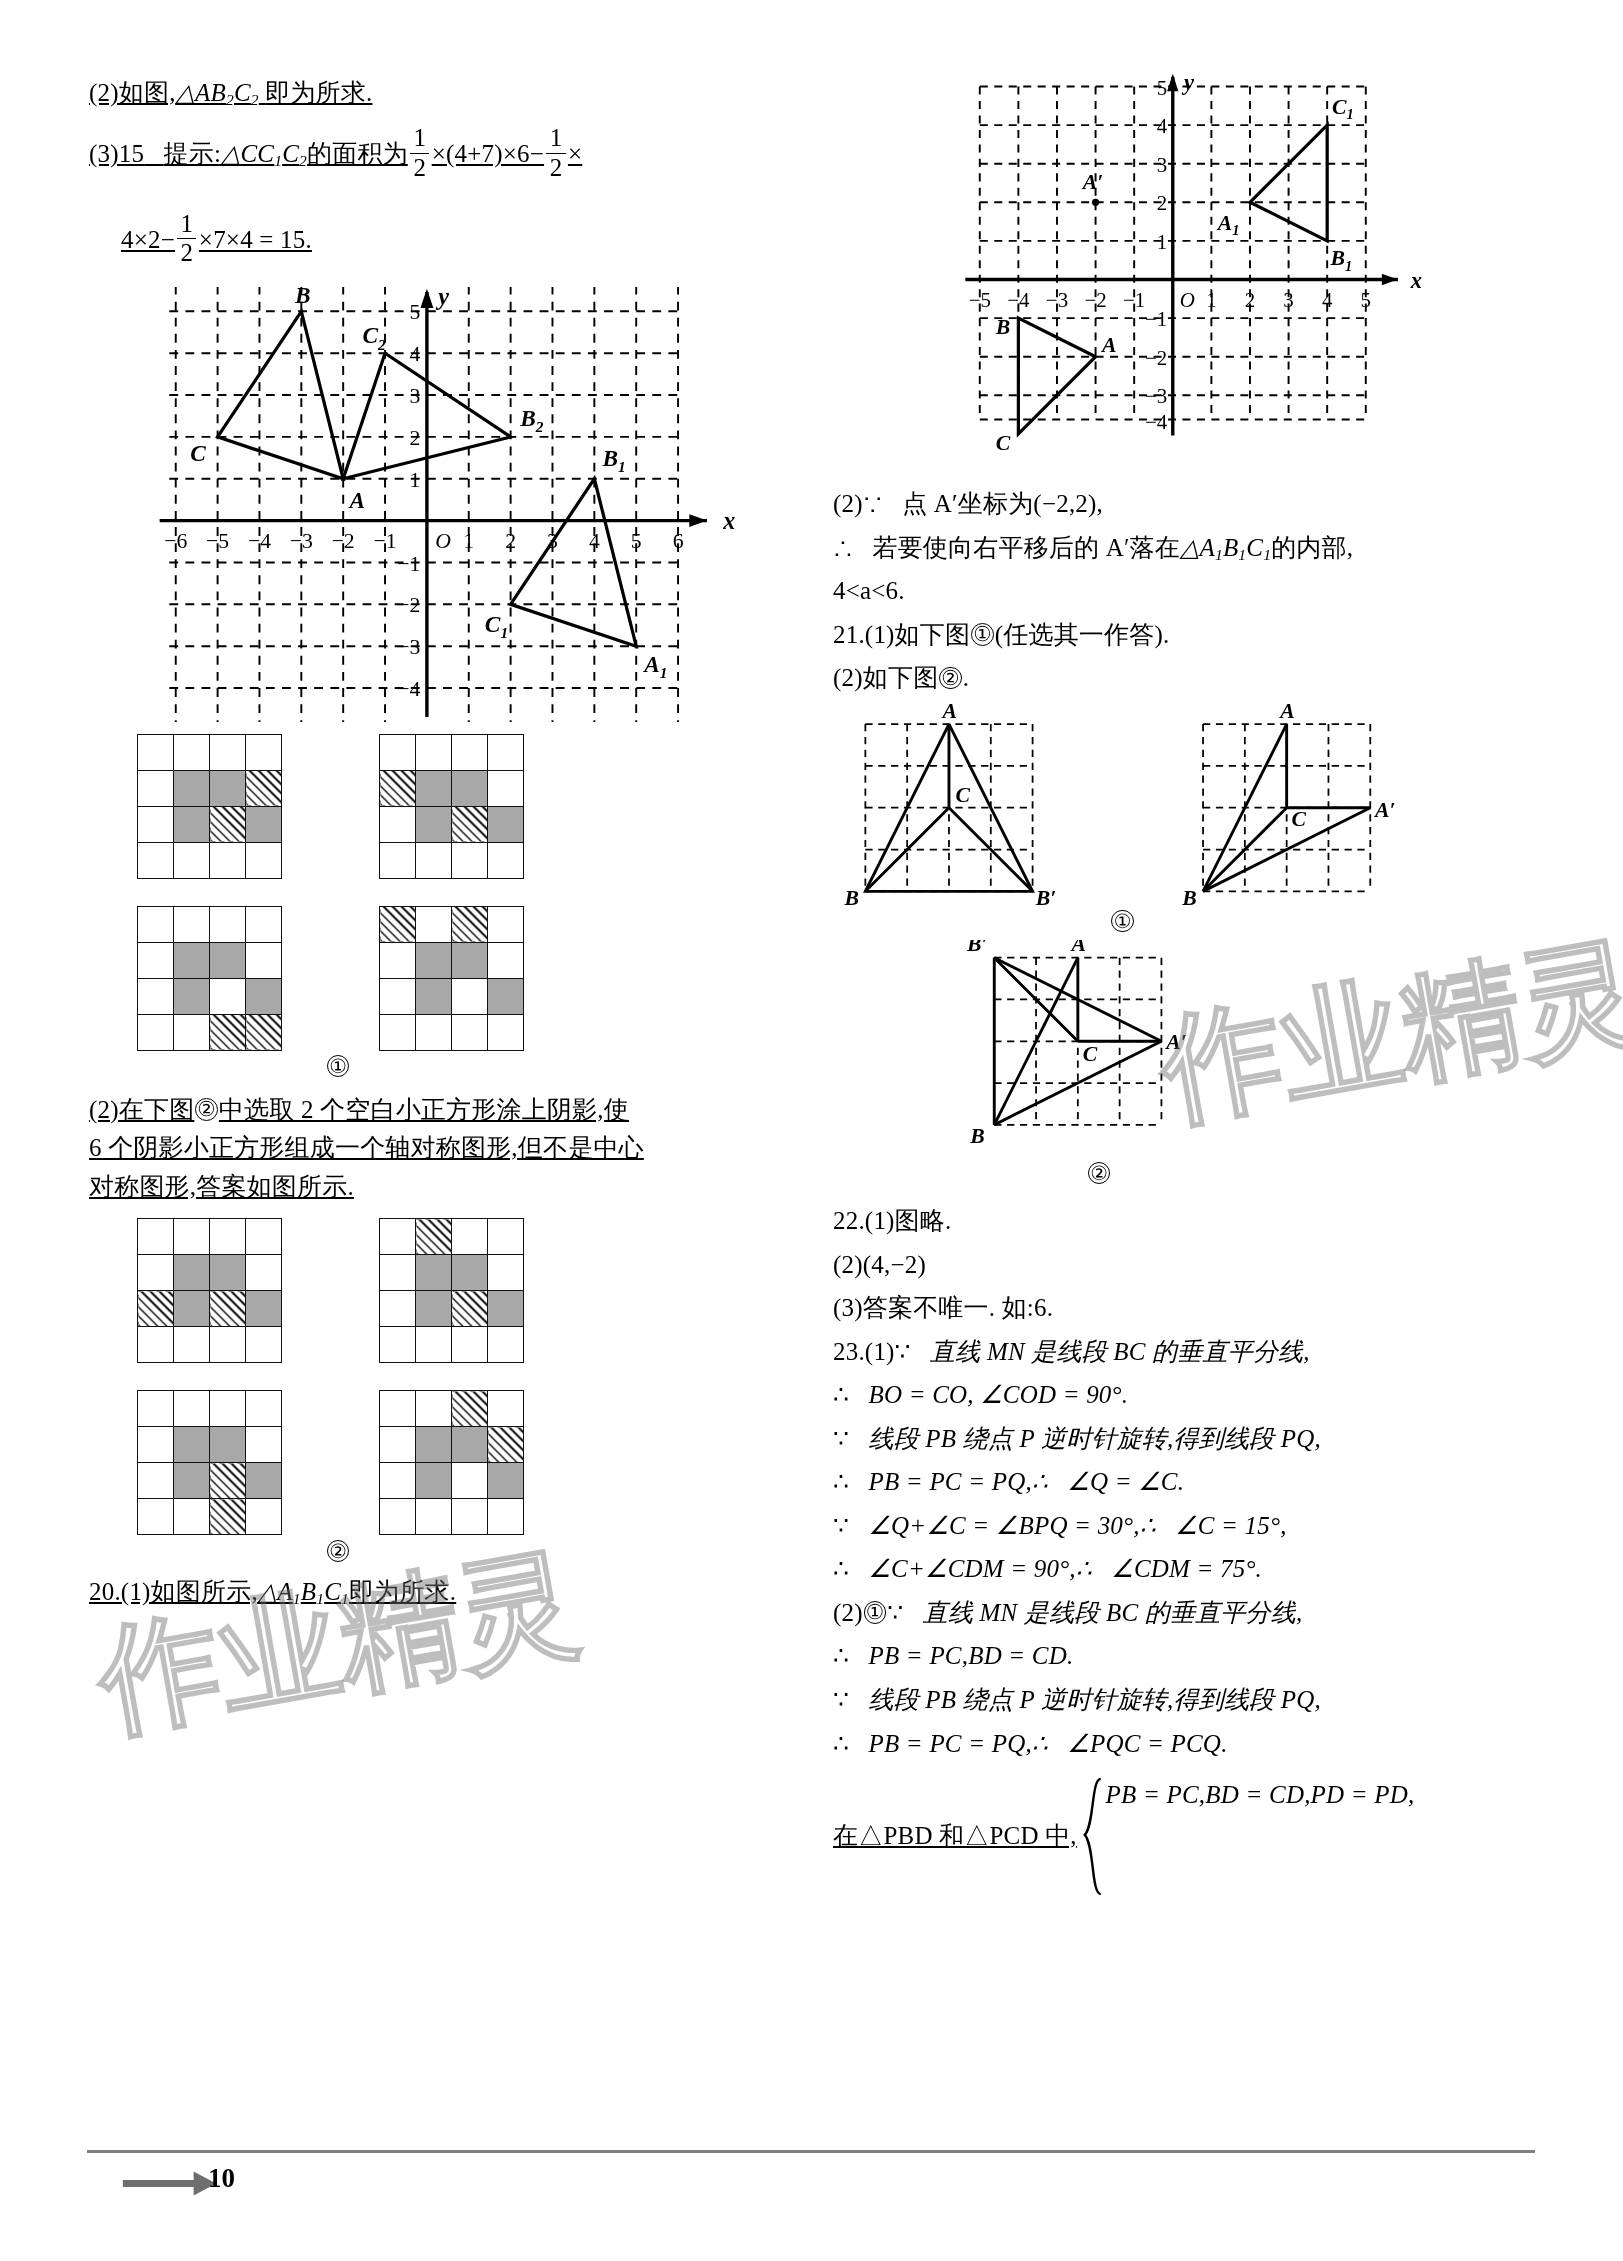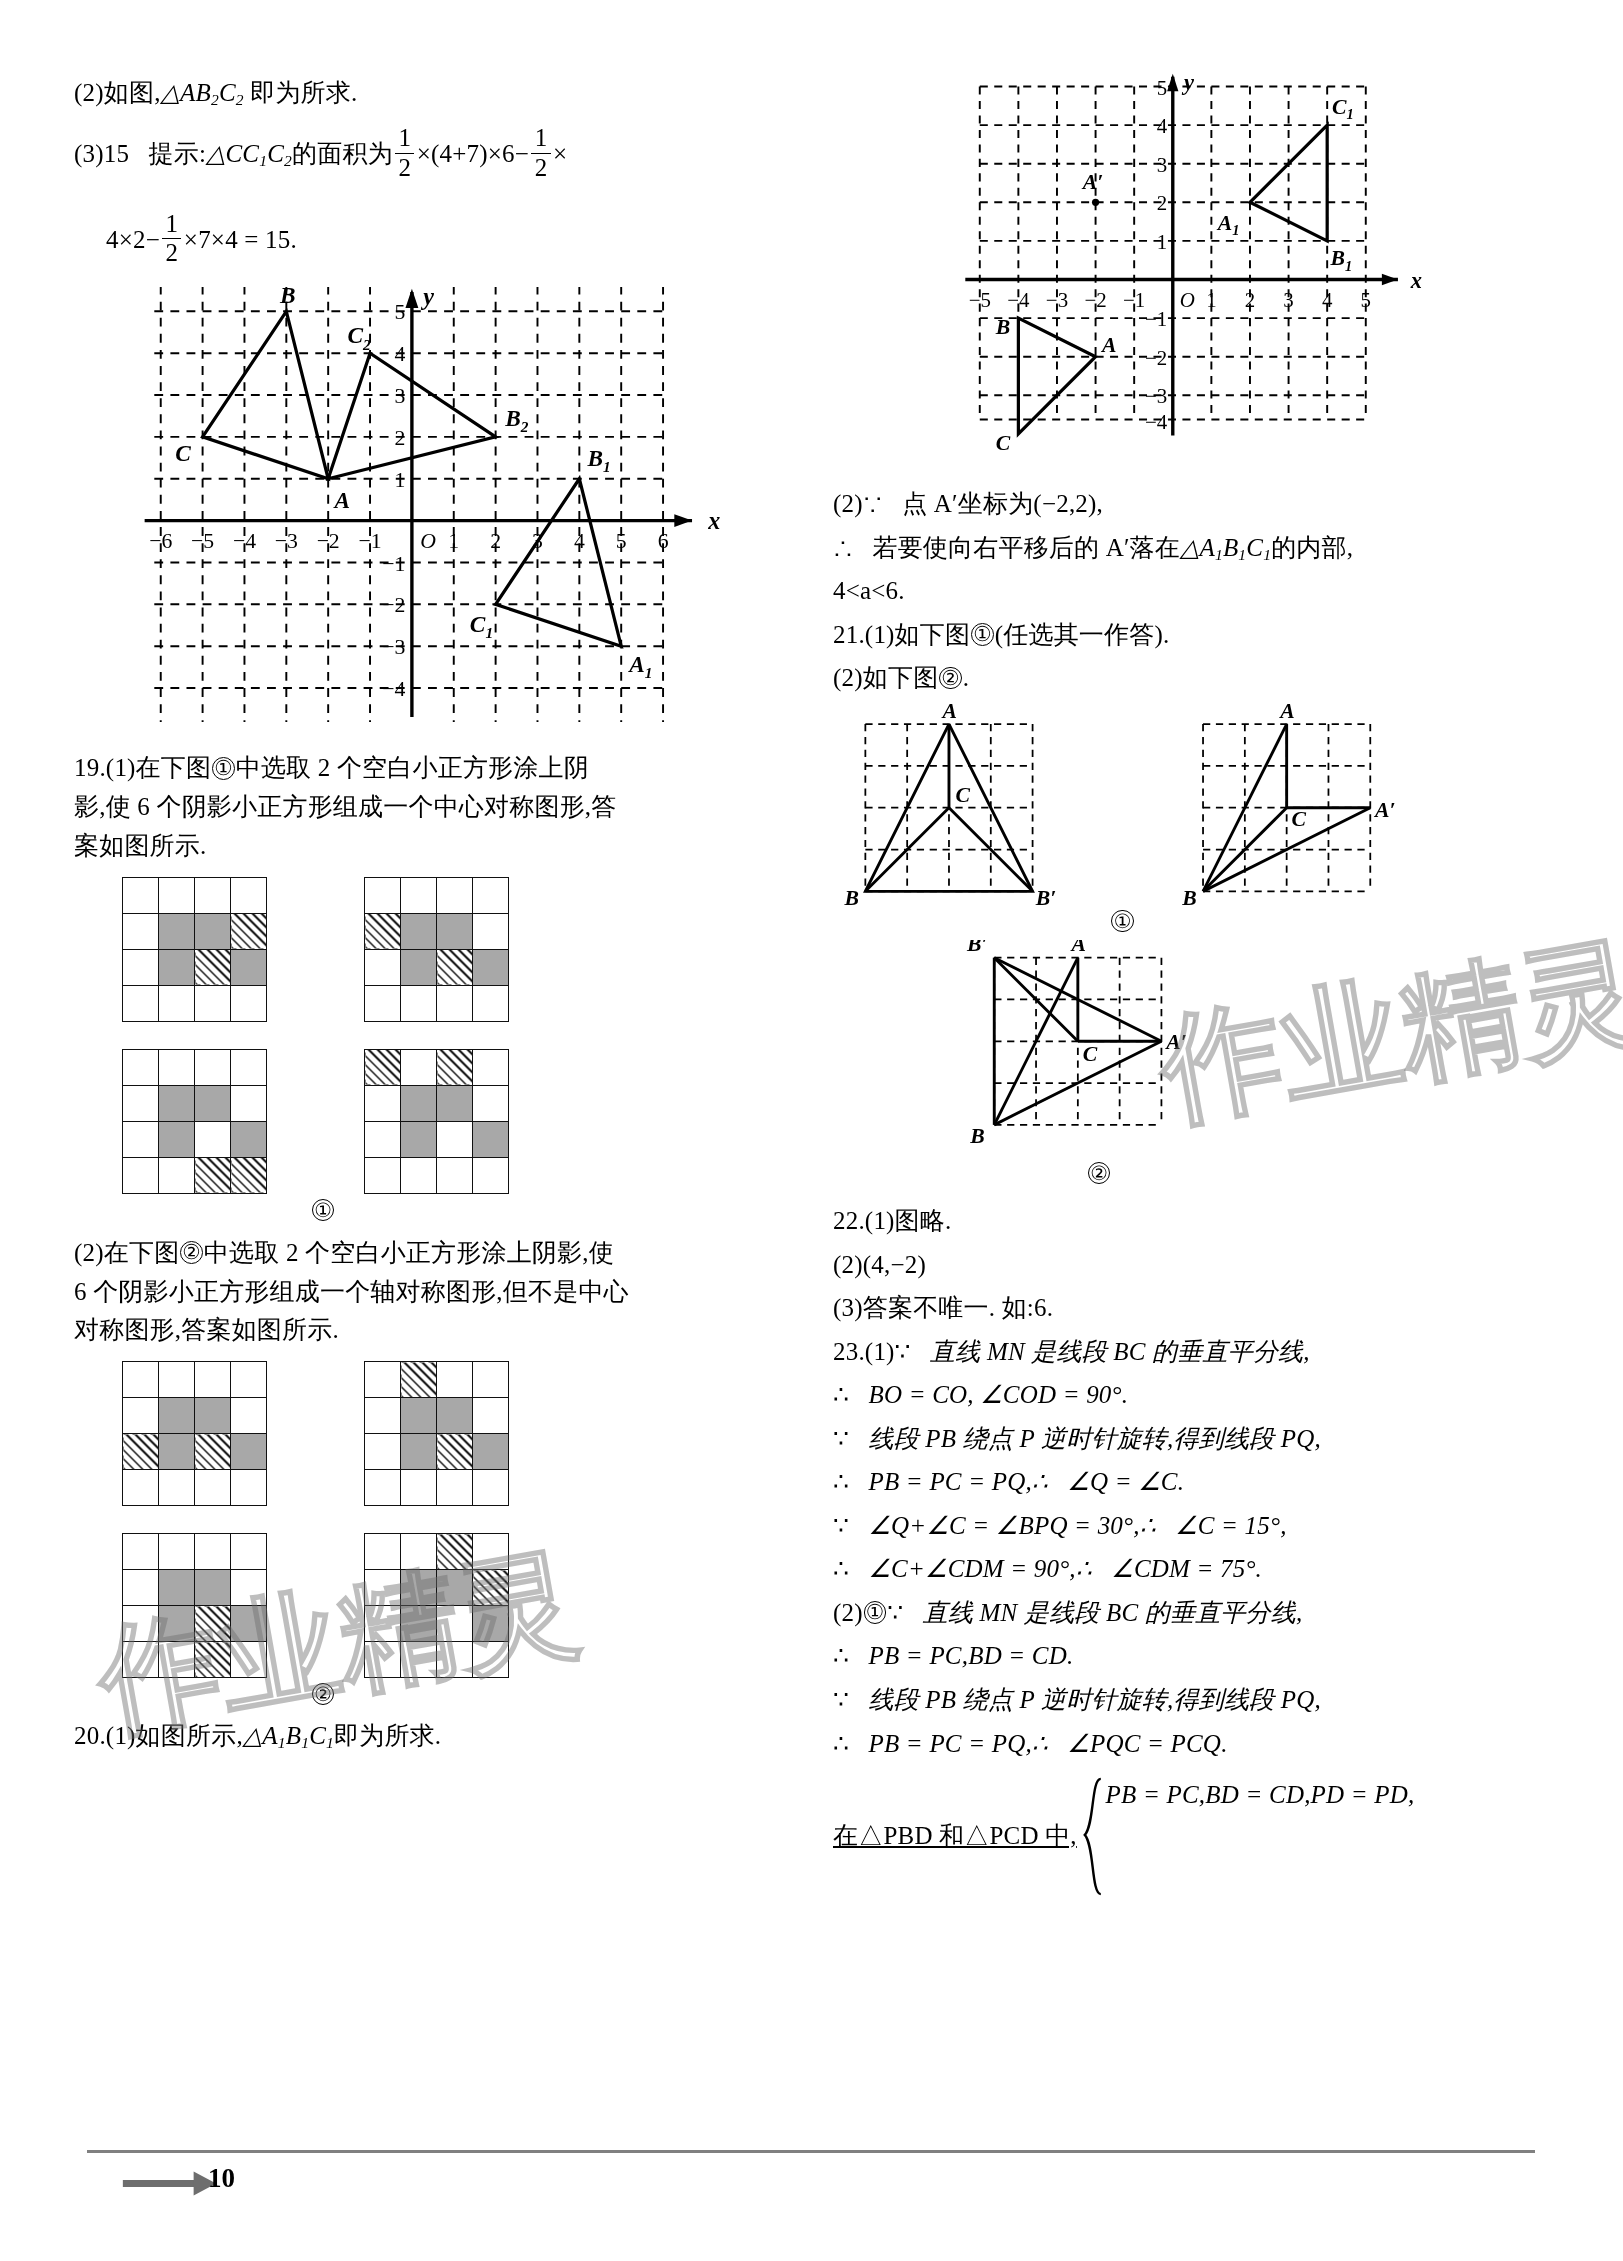--- a/index.html
+++ b/index.html
@@ -6,21 +6,21 @@
   body {
     width:1623px; height:2261px;
     background:#ffffff;
     font-family:"Liberation Serif", serif;
     color:#000;
     position:relative;
     overflow:hidden;
   }
   .page { position:absolute; inset:0; }
   .col { position:absolute; top:0; width:708px; }
-  .col-left  { left:74px; }
+  .col-left  { left:89px;text-decoration:underline; }
   .col-right { left:833px; }
 
   .txt { font-size:25px; line-height:1.55; letter-spacing:0.2px; }
   .txt i, .ital { font-style:italic; font-family:"Liberation Serif", serif; }
   .blk { margin:0 0 4.8px 0; }
 
   sub { font-size:.62em; vertical-align:-.28em; }
 
   
   .frac { display:inline-block; vertical-align:-.55em; text-align:center; margin:0 2.4px; }
@@ -160,25 +160,20 @@
           <text x="86" y="216">C</text>
           <text x="650" y="478">A<tspan font-size="19" dy="8">1</tspan></text>
           <text x="598" y="222">B<tspan font-size="19" dy="8">1</tspan></text>
           <text x="452" y="428">C<tspan font-size="19" dy="8">1</tspan></text>
           <text x="496" y="172">B<tspan font-size="19" dy="8">2</tspan></text>
           <text x="300" y="70">C<tspan font-size="19" dy="8">2</tspan></text>
         </g>
       </svg>
     </div>
 
-    <div class="txt blk" style="margin-top:27px;">
-      <span>19.(1)在下图</span><span class="circnum">①</span><span>中选取 2 个空白小正方形涂上阴</span><br>
-      <span>影,使 6 个阴影小正方形组成一个中心对称图形,答</span><br>
-      <span>案如图所示.</span>
-    </div>
 
     <div style="margin-top:11.3px; margin-left:48px;">
       <div class="grid-wrap">
         <div class="grid-pair">
           <table class="gridfig">
               <tbody>
                 <tr>
                   <td></td>
                   <td></td>
                   <td></td>

